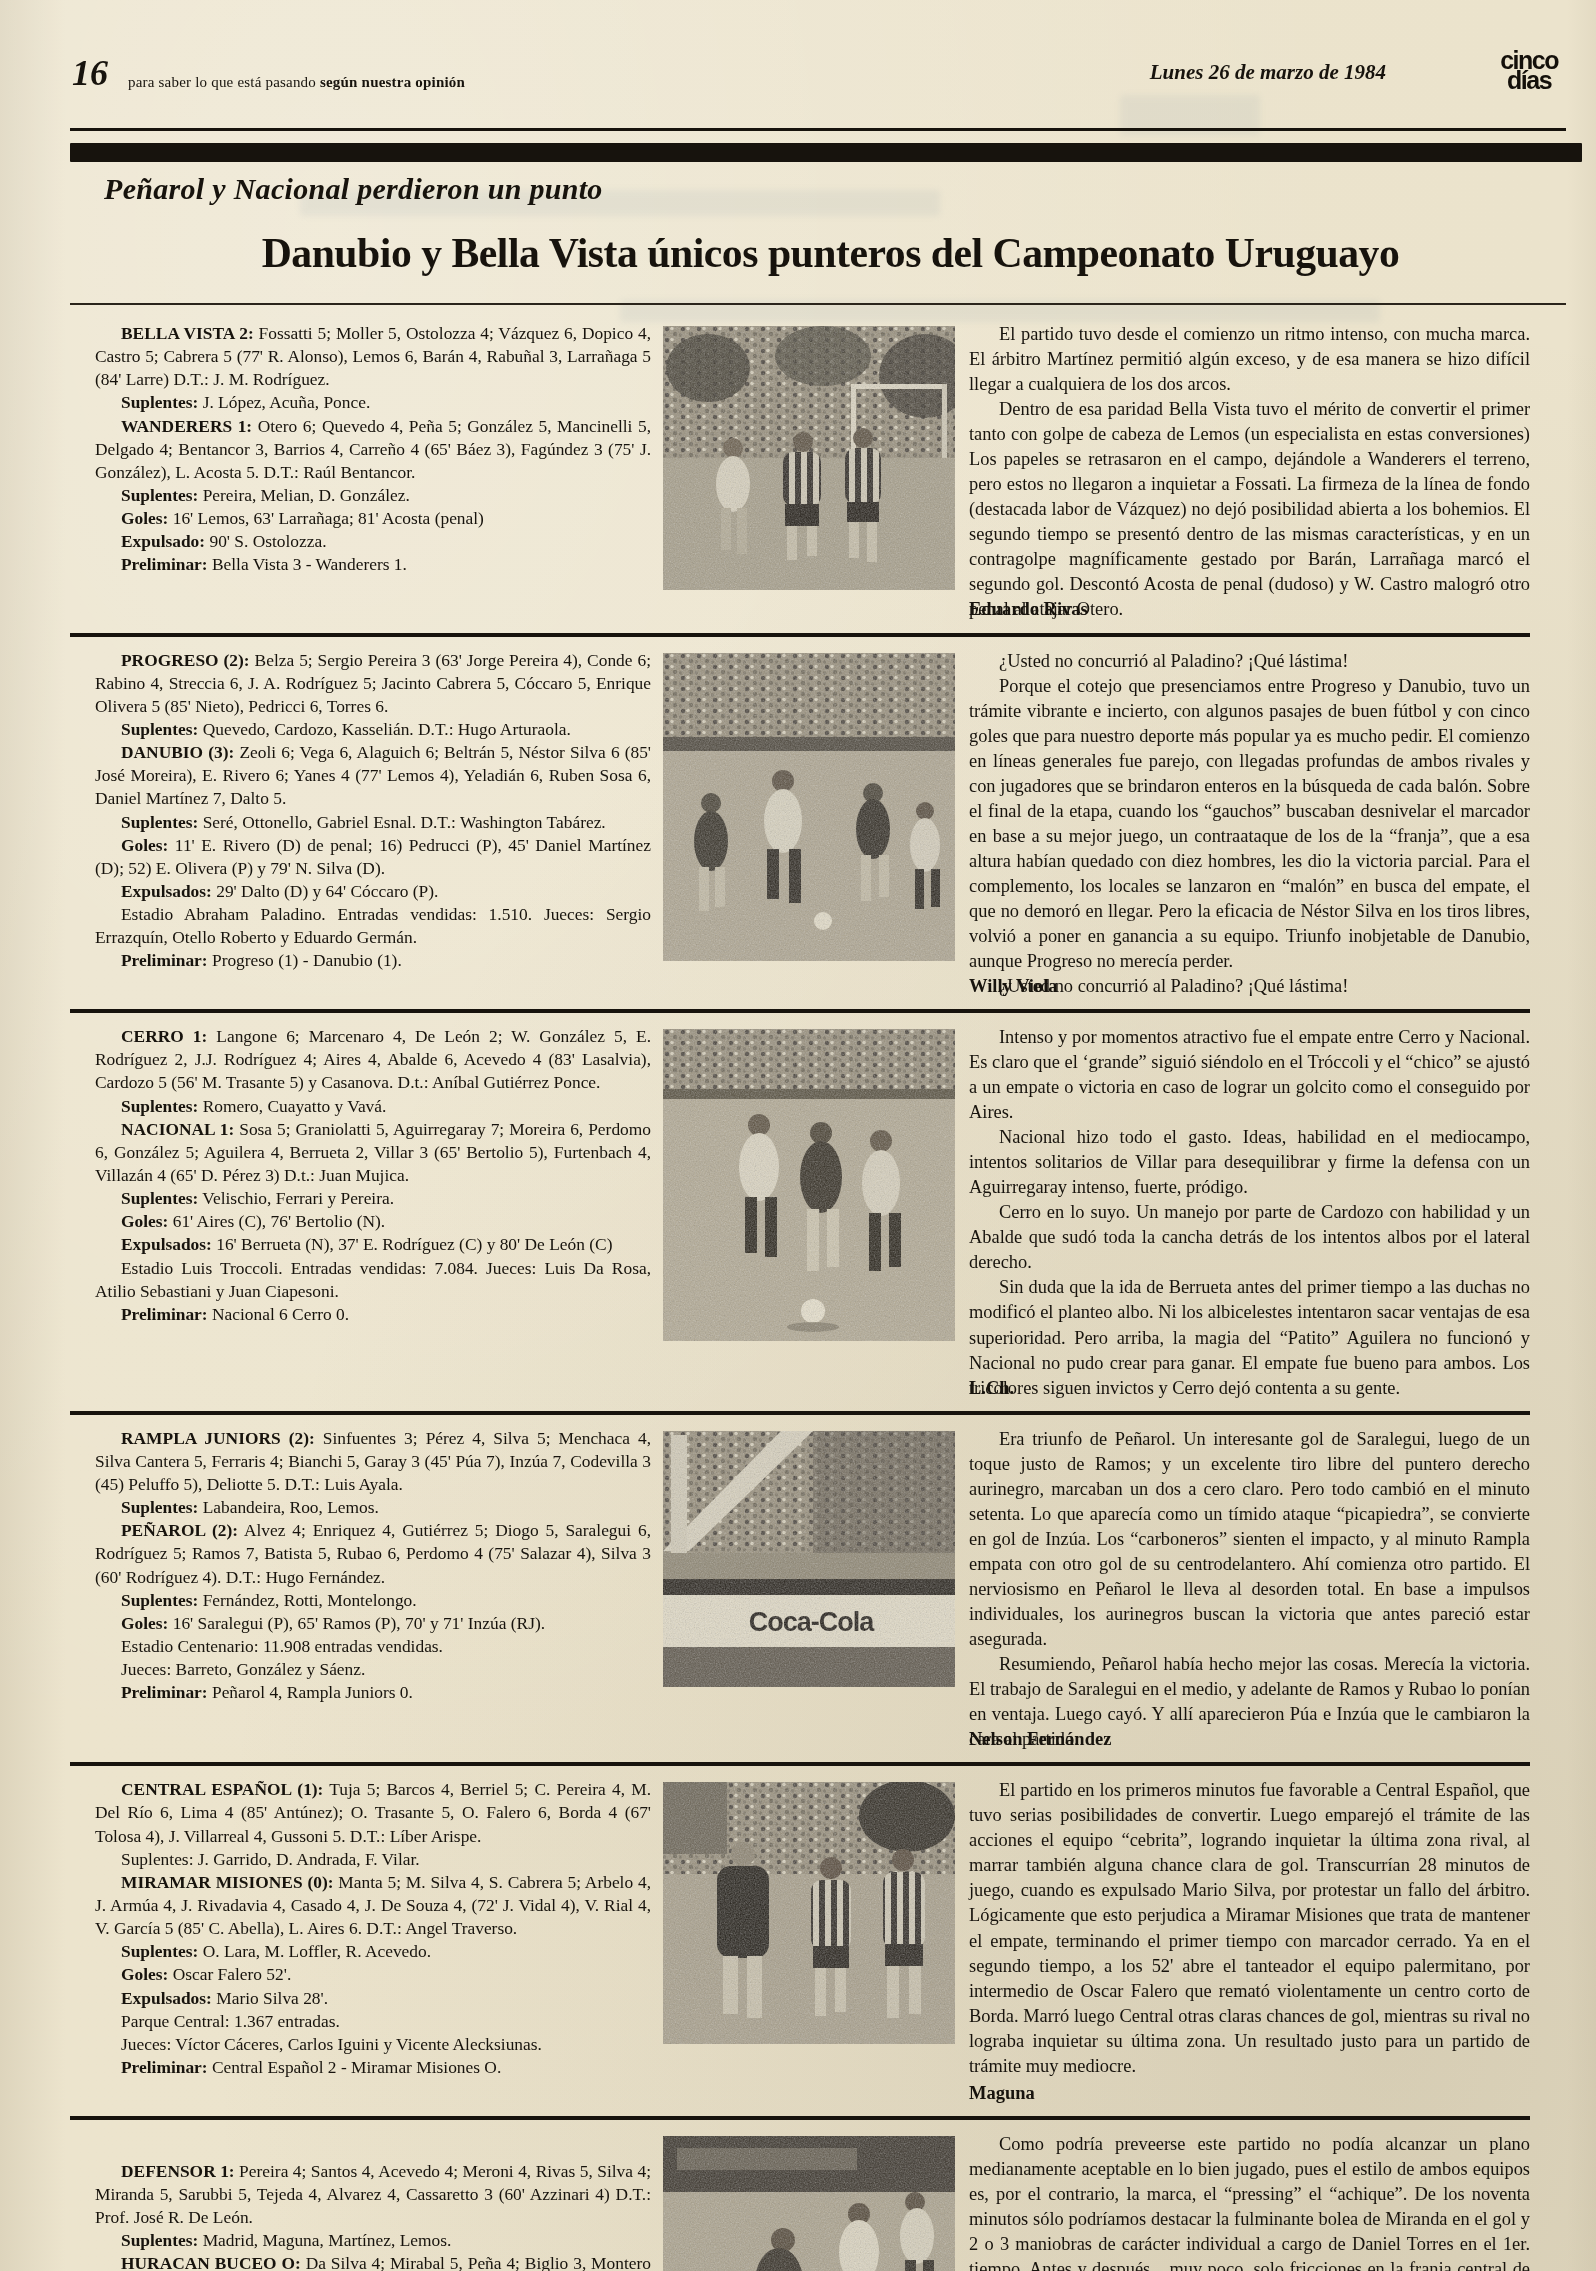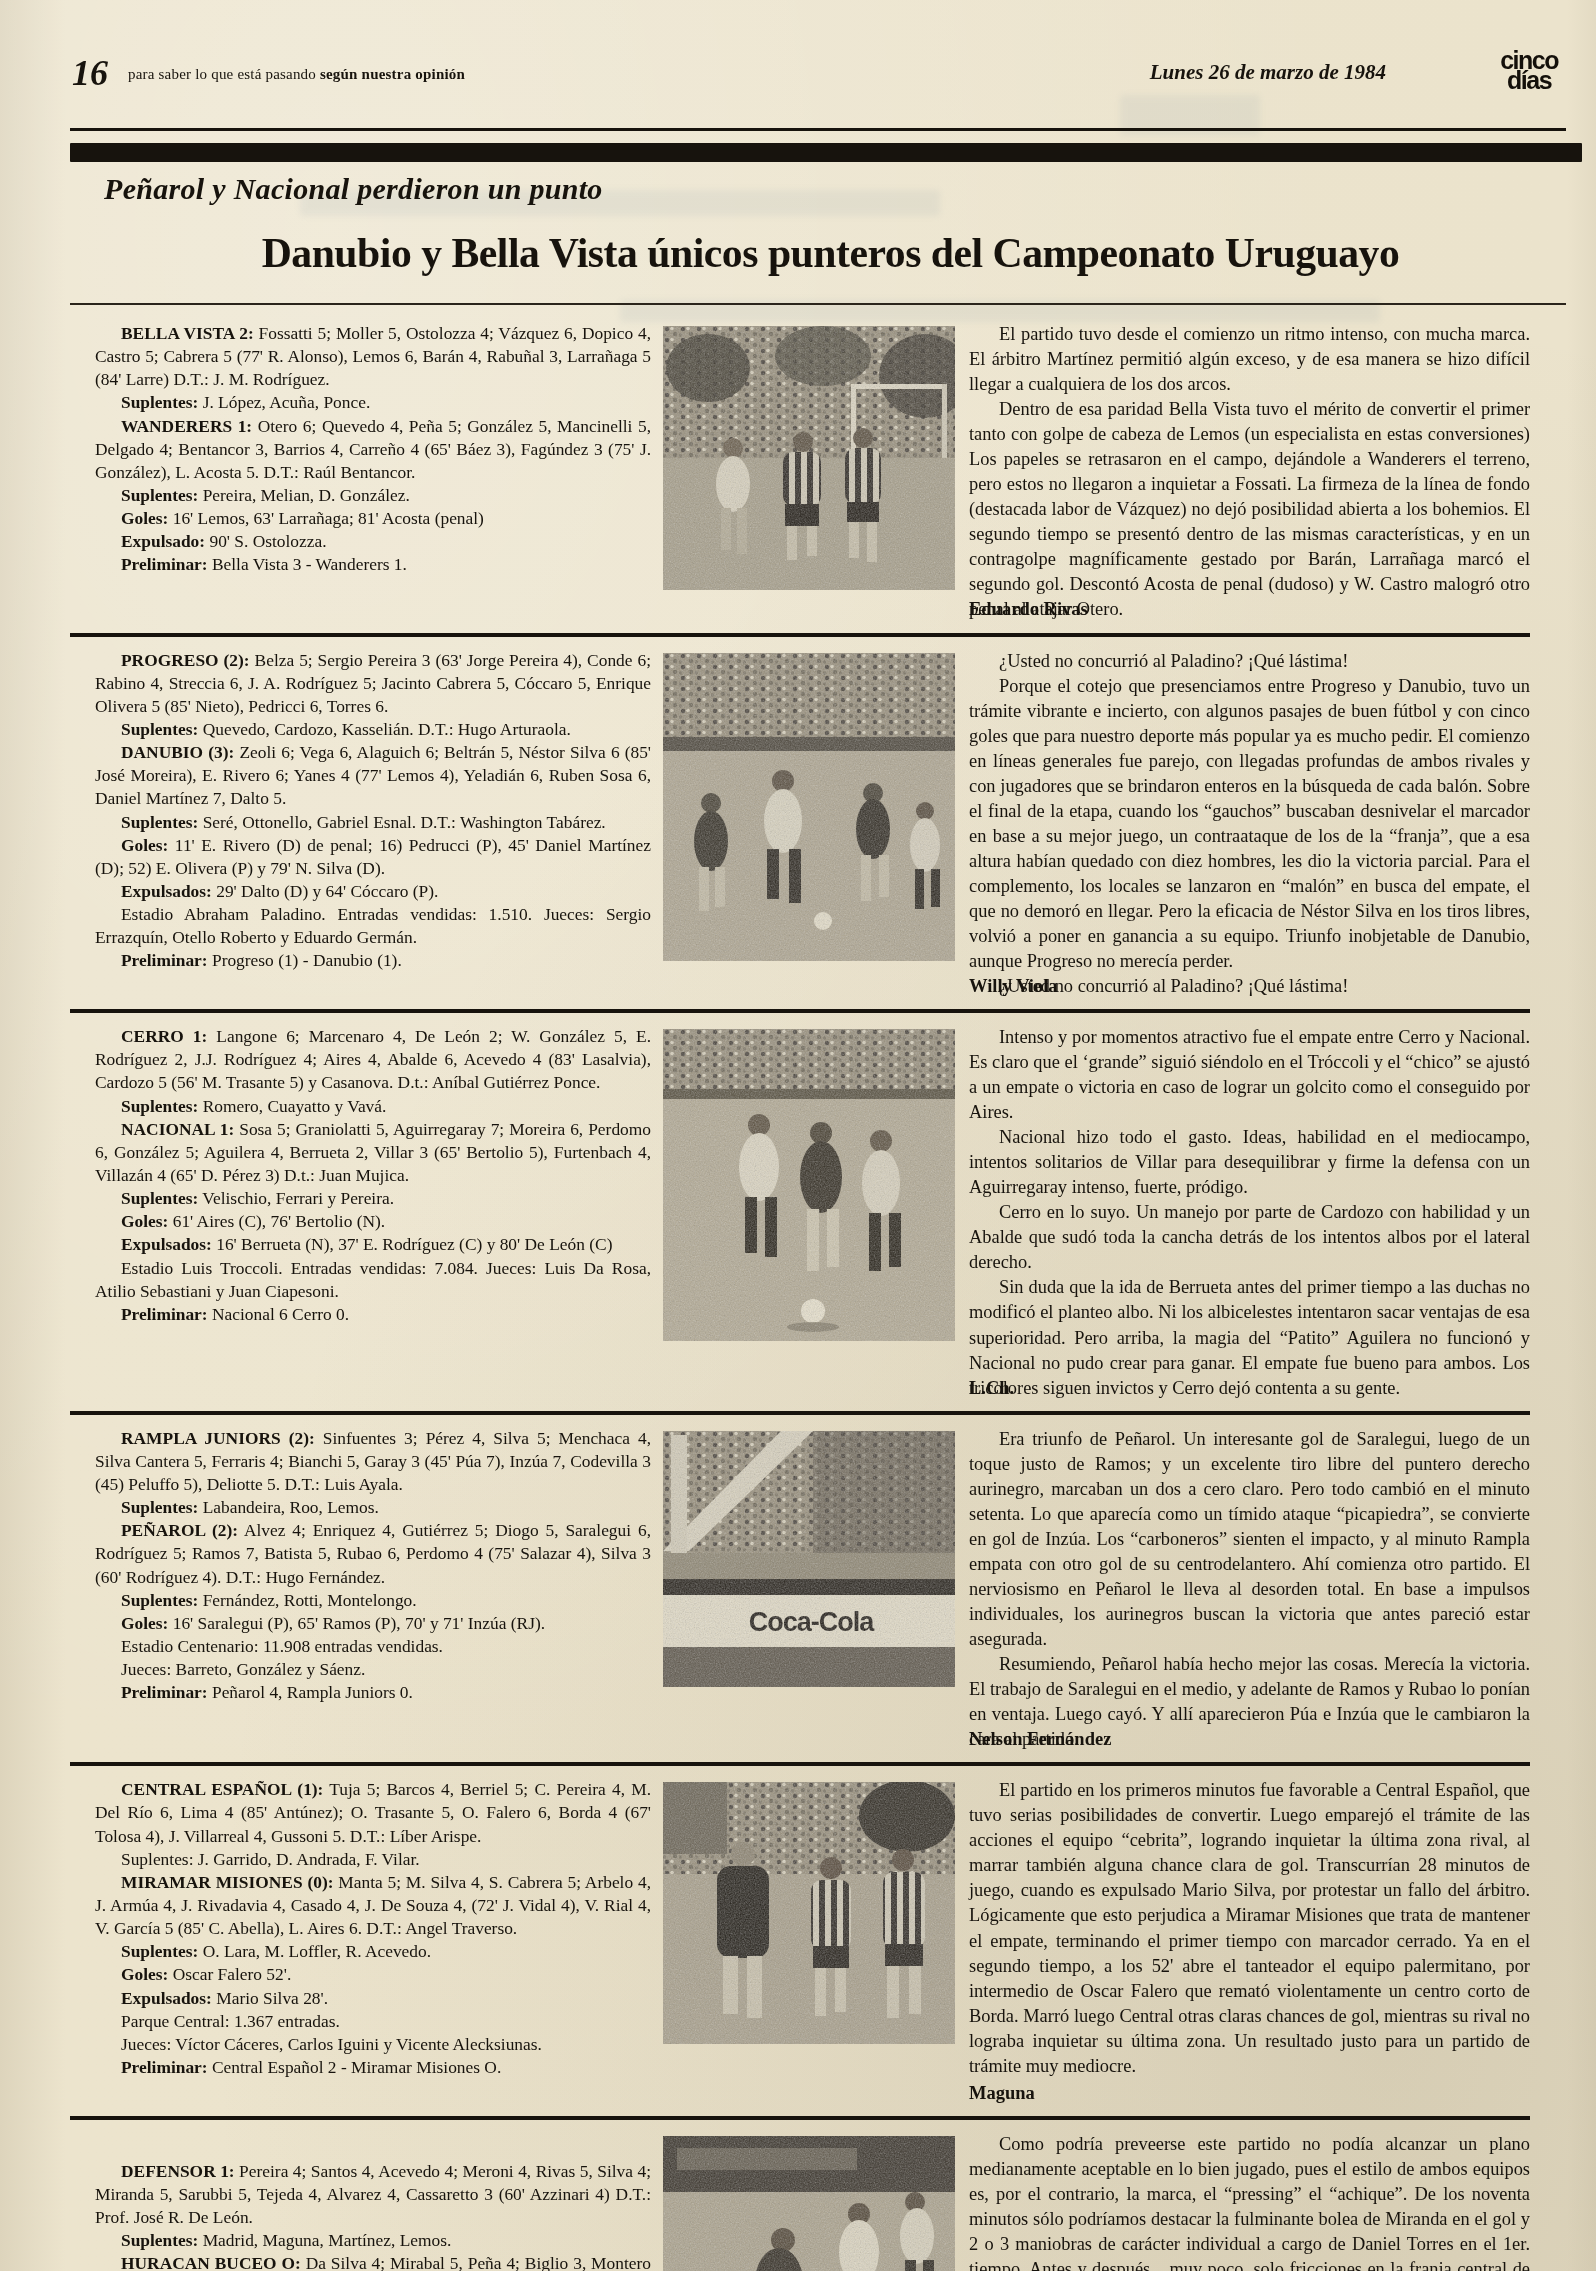--- a/index.html
+++ b/index.html
@@ -10,21 +10,21 @@
       radial-gradient(ellipse at 85% 90%, rgba(120,105,70,.18), rgba(120,105,70,0) 60%),
       linear-gradient(90deg, #ddd4bc 0, #ece4cd 4%, #ebe3cc 96%, #d9d0b8 100%),
       #ece4cd;
     font-family:"Liberation Serif", serif;color:#17130d;padding-left:36px;
   }
   
   .bleed{position:absolute;background:#7e93a0;opacity:.10;filter:blur(3px);border-radius:4px;}
   
   .hdr{position:absolute;top:50px;left:70px;right:66px;height:70px;}
   .pagenum{position:absolute;left:2px;top:2px;font-size:36px;font-weight:bold;font-style:italic;}
-  .tagline{position:absolute;left:58px;top:16px;font-size:15px;letter-spacing:.2px;font-family:"Liberation Serif",serif;}
+  .tagline{position:absolute;left:58px;top:24px;font-size:15px;letter-spacing:.2px;font-family:"Liberation Serif",serif;}
   .tagline b{font-weight:bold;}
   .dateline{position:absolute;right:180px;top:10px;font-size:21px;font-style:italic;font-weight:bold;}
   .logo{position:absolute;right:8px;top:0;text-align:center;font-family:"Liberation Sans",sans-serif;
         font-weight:bold;font-size:25px;line-height:.8;letter-spacing:-1.5px;color:#14100a;}
   .logo span{display:block;transform:scaleY(1.05);}
   .rule-thin{position:absolute;left:70px;right:66px;top:128px;height:3px;background:#17130d;}
   .rule-thick{position:absolute;left:70px;right:50px;top:143px;height:19px;background:#17130d;border-radius:1px;}
   .kicker{position:absolute;left:104px;top:172px;font-size:30px;font-weight:bold;font-style:italic;letter-spacing:.3px;}
   .headline{position:absolute;left:95px;right:66px;top:228px;margin:0;text-align:center;
             font-size:43px;font-weight:bold;letter-spacing:-.5px;white-space:nowrap;transform:scaleX(.97);}

